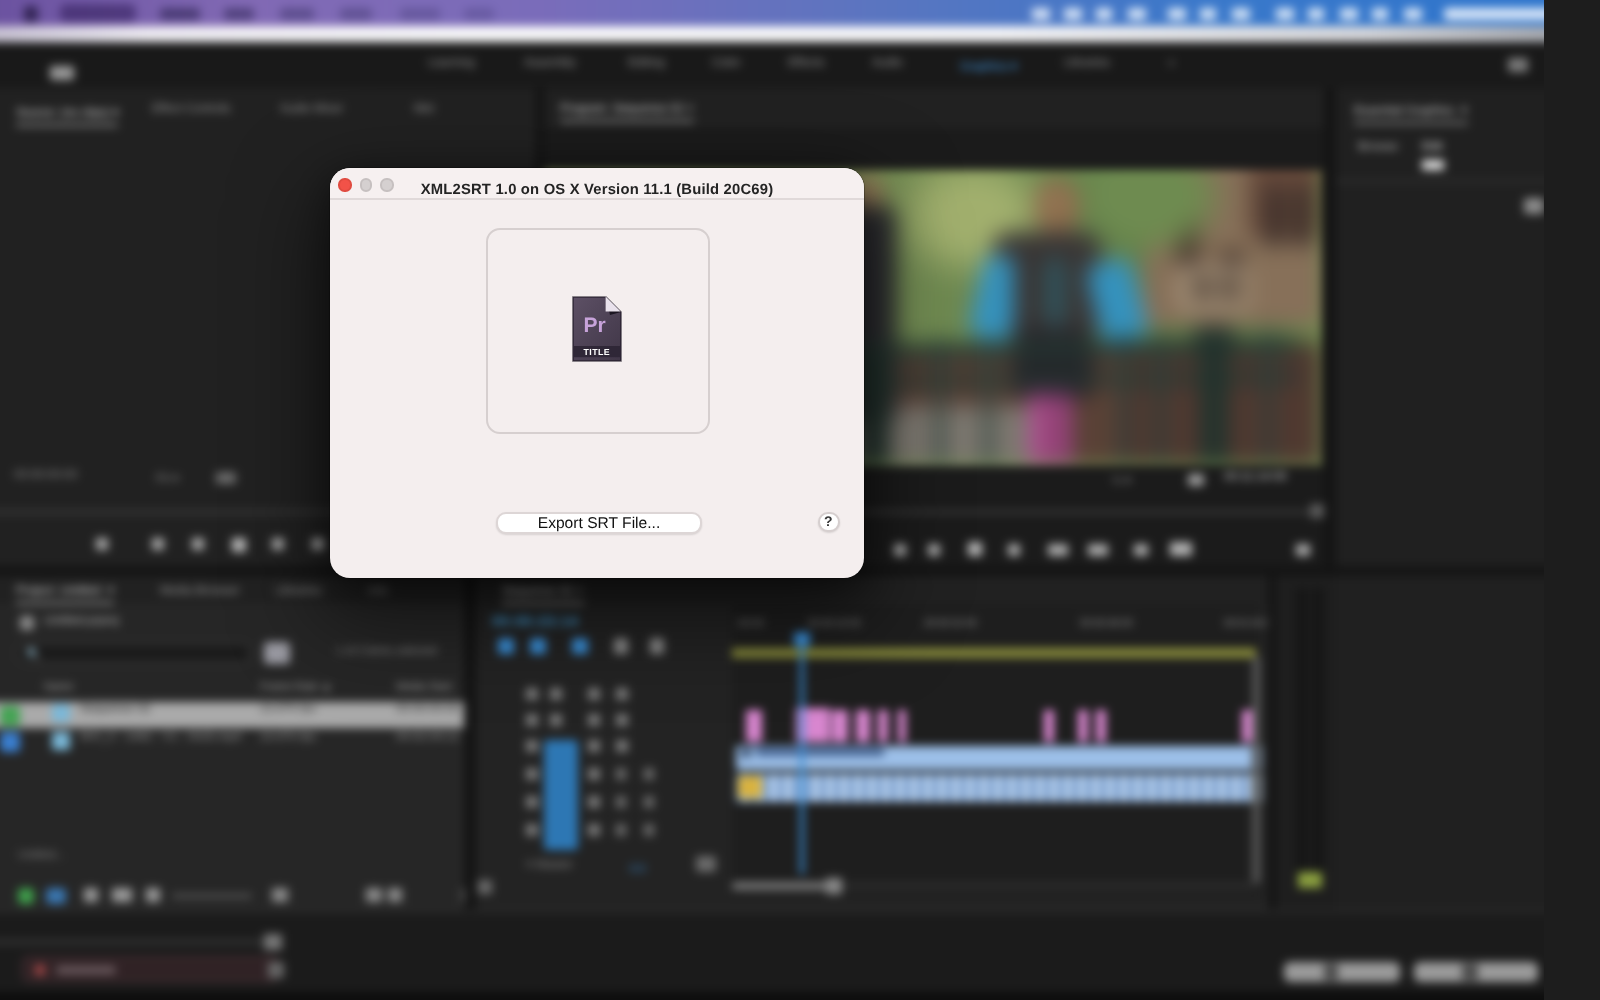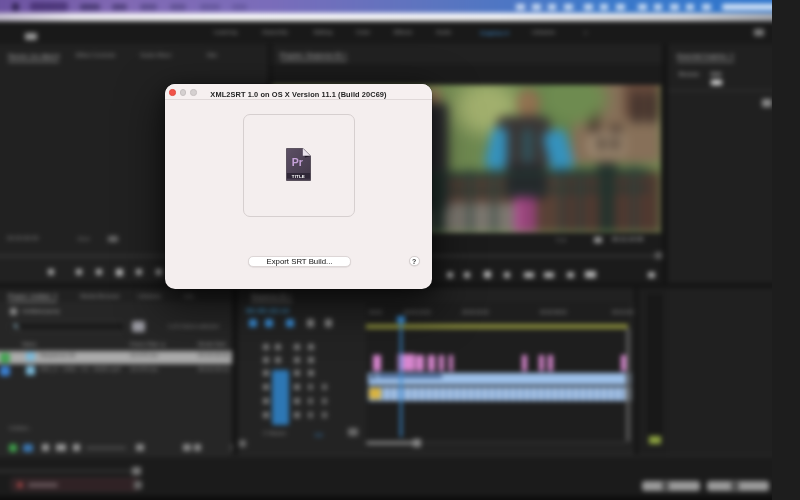--- a/index.html
+++ b/index.html
@@ -328,18 +328,18 @@
     </defs>
     <path d="M0.5 0.5 L17 0.5 L24.5 8 L24.5 32.5 L0.5 32.5 Z" fill="url(#prbody)" stroke="rgba(25,18,30,0.65)" stroke-width="0.8"></path>
     <path d="M17 0.5 L24.5 8 L19 9.5 Z" fill="#1c1622"></path>
     <path d="M16.8 0.3 L24.3 7.8 L16.8 7.8 Z" fill="#e9e2ec"></path>
     <text x="11.3" y="18" text-anchor="middle" font-family="Liberation Sans, sans-serif" font-size="10.5" font-weight="bold" fill="#c7a3da">Pr</text>
     <rect x="0.9" y="25" width="23.2" height="5.6" fill="#2f2737"></rect>
     <text x="12.4" y="29.5" text-anchor="middle" font-family="Liberation Sans, sans-serif" font-size="4.4" font-weight="bold" letter-spacing="0.2" fill="#ffffff">TITLE</text>
   </svg>
 
   <div class="abs" style="left:83px;top:171.5px;width:103px;height:11.5px;background:#ffffff;border:0.5px solid #ddd6d6;border-radius:5px;box-shadow:0 0.5px 1px rgba(0,0,0,0.12);"></div>
-  <div class="txt" style="left:83px;top:173px;width:103px;text-align:center;font-size:7.8px;line-height:9px;color:#111;transform:translateZ(0);">Export SRT Build...</div>
+  <div class="txt" style="left:83px;top:173px;width:103px;text-align:center;font-size:7.8px;line-height:9px;color:#111;transform:translateZ(0);">Export SRT File...</div>
 
   <div class="abs" style="left:244px;top:171.5px;width:10.5px;height:10.5px;background:#ffffff;border:0.5px solid #d6cfcf;border-radius:50%;box-shadow:0 0.5px 1px rgba(0,0,0,0.12);"></div>
   <div class="txt" style="left:247px;top:173.5px;font-size:7px;font-weight:bold;color:#3a3a3a;transform:translateZ(0);">?</div>
 </div>
 </div>
 
 </body></html>

